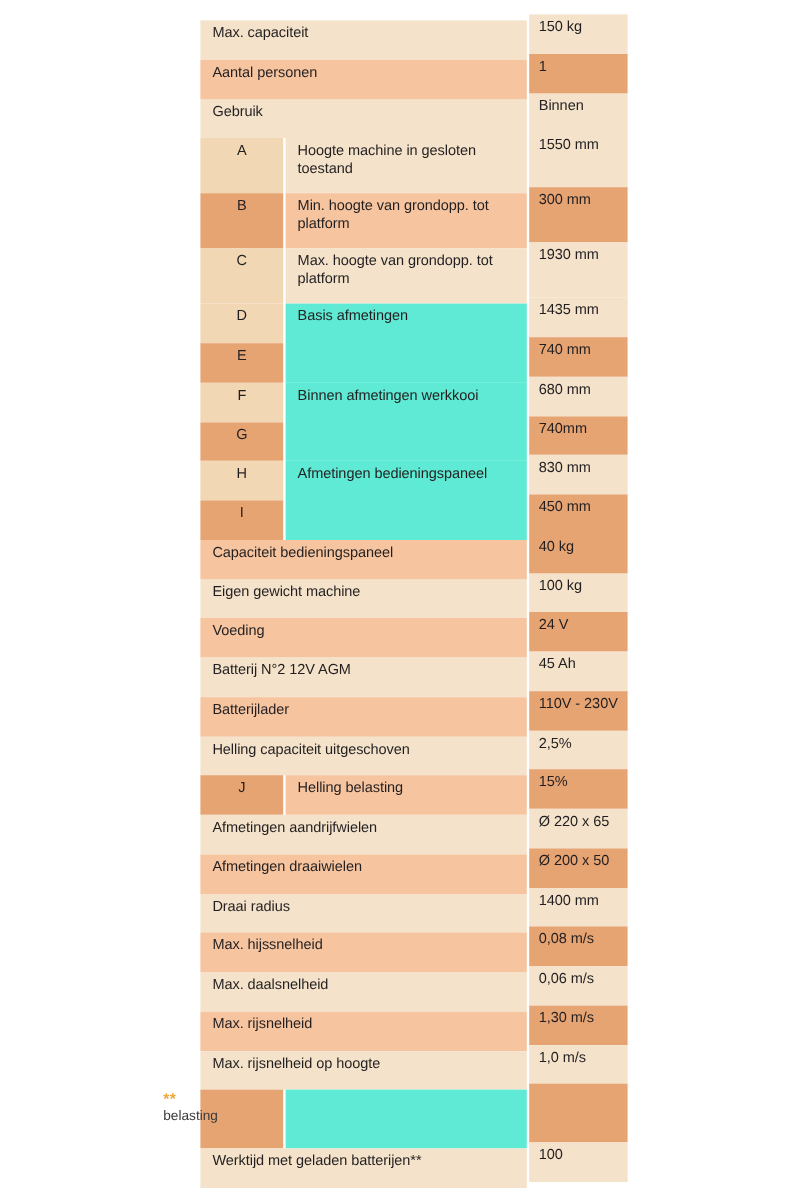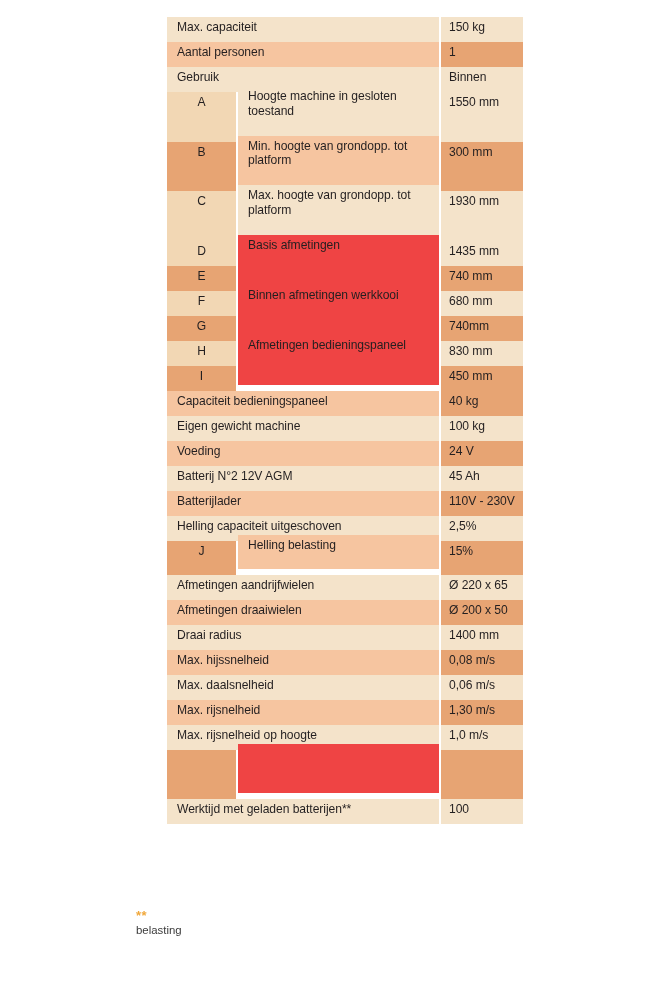--- a/index.html
+++ b/index.html
@@ -53,39 +53,39 @@
     height: 100%;
     min-height: 100%;
   }
 
   td.c-letter .cell {
     margin: 0 2px 2px 0;
     padding: 3px 4px;
     text-align: center;
   }
   td.c-desc .cell {
-    margin: 0 2px 14px 0;
+    margin: 0 2px 2px 0;
     padding: 3px 10px;
     text-align: left;
   }
   td.c-val .cell {
-    margin: 0 0 2px 0;
+    margin: 0 0 12px 0;
     padding: 3px 8px;
     text-align: left;
   }
   td.c-span .cell {           
     margin: 0 2px 2px 0;
     padding: 3px 10px;
     text-align: left;
   }
 
   
   .bg-light  { background: #f4e3ca; }  
   .bg-mid    { background: #f6c5a0; }  
-  .bg-desc   { background: #ef4444; }  
+  .bg-desc   { background: #5eead4; }  
   .bg-dark   { background: #e7a473; }  
   .bg-letterL{ background: #f2d7b4; }  
 
   tr.r-h1 td { height: 25px; }
   tr.r-h2 td { height: 46px; }
   tr.r-empty td { height: 49px; }
 
   
   .footnote {
     position: absolute;

